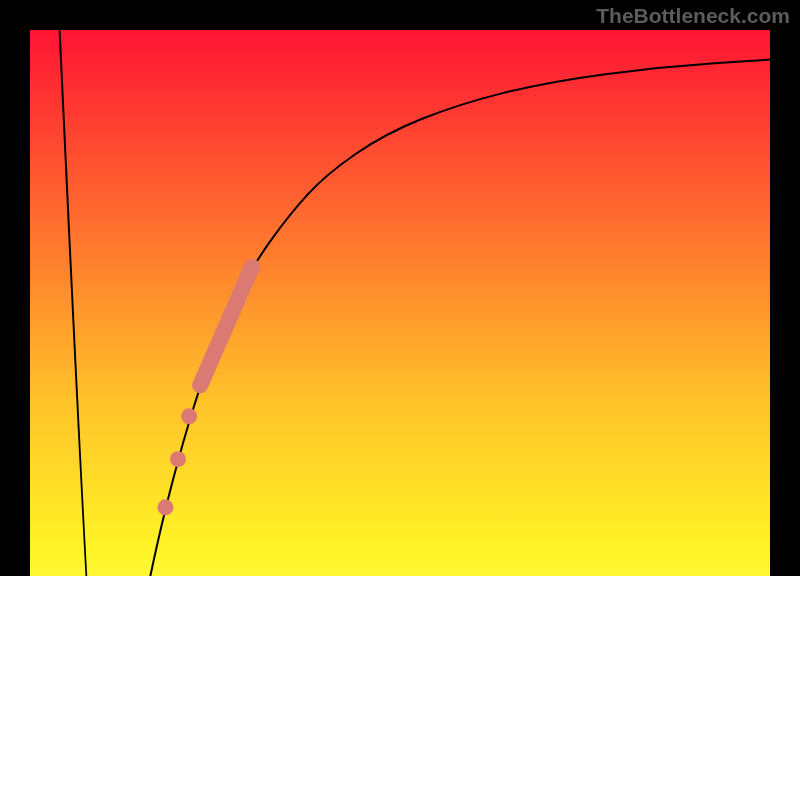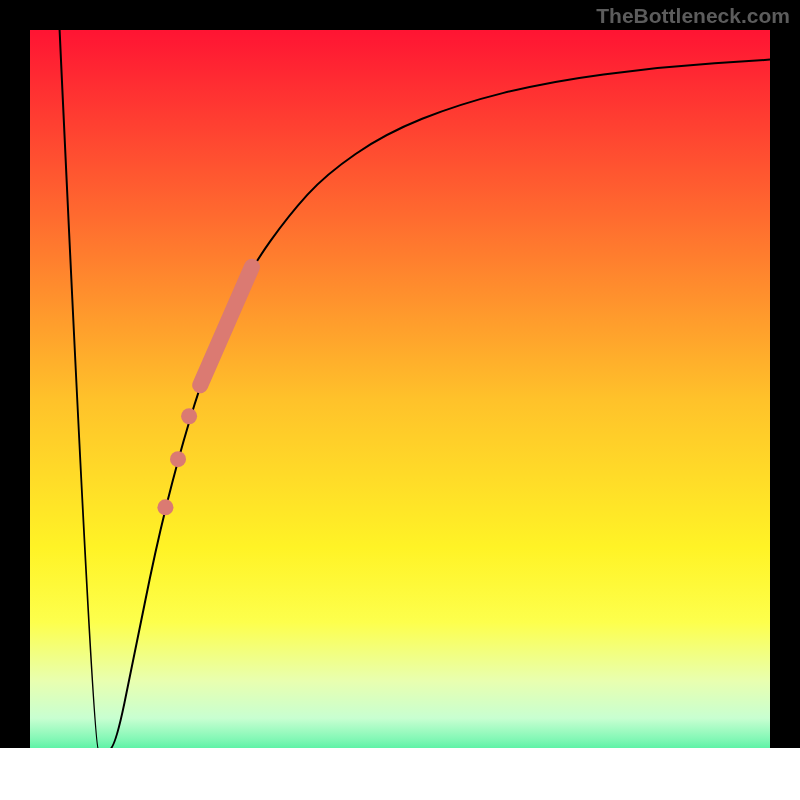--- a/index.html
+++ b/index.html
@@ -4,21 +4,21 @@
 <style>
   body {
     margin: 0;
     padding: 0;
     background: #fff;
     font-family: Arial, sans-serif;
   }
   .chart-container {
     position: relative;
     width: 800px;
-    height: 748px;
+    height: 576px;
   }
   .watermark {
     position: absolute;
     top: 4px;
     right: 10px;
     font-size: 21px;
     font-weight: bold;
     color: #5c5c5c;
     z-index: 10;
     font-family: Arial, sans-serif;

